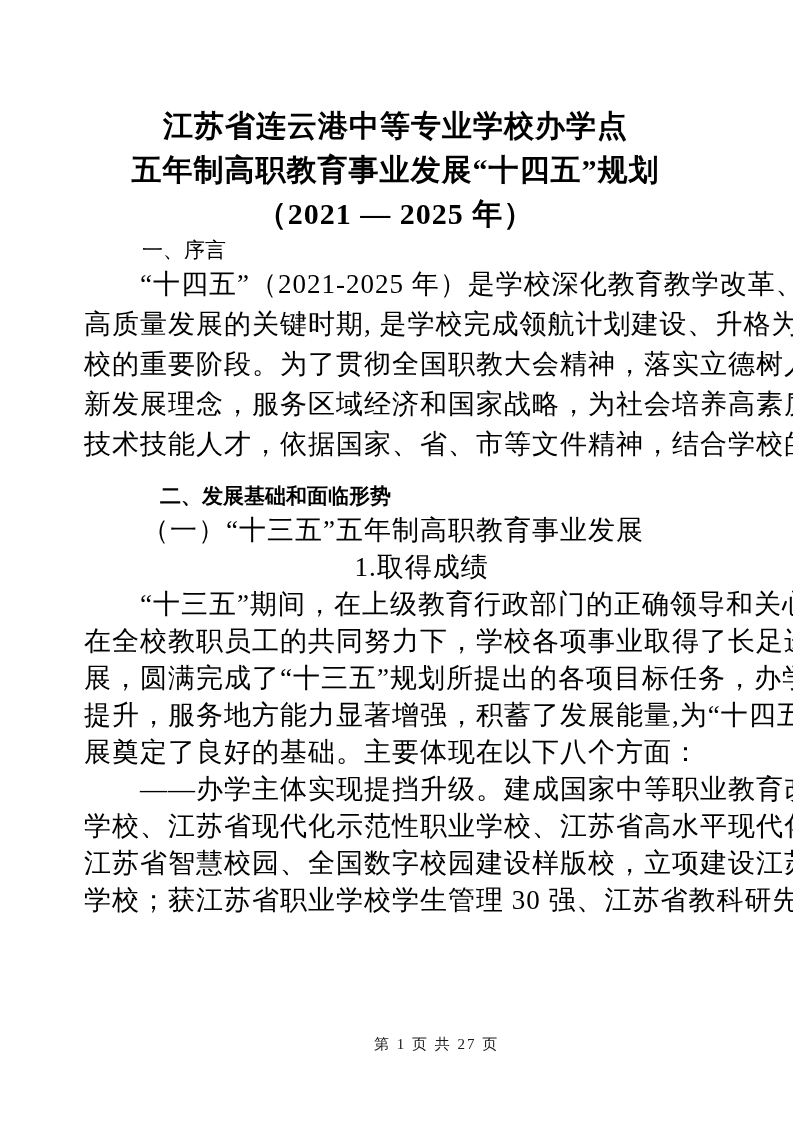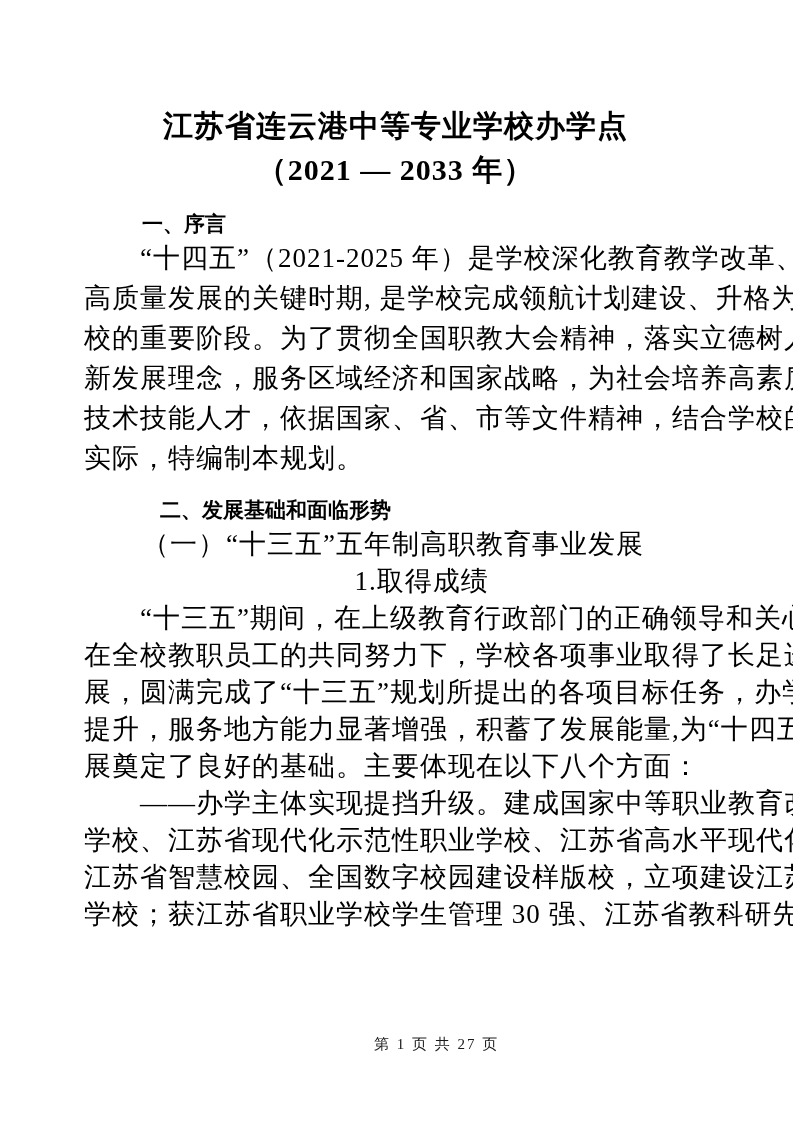--- a/index.html
+++ b/index.html
@@ -29,24 +29,24 @@
     text-align: center;
     font-weight: 700;
     font-size: 30px;
     line-height: 44px;
     letter-spacing: 1px;
     font-family: "Liberation Serif", "DejaVu Serif", serif;
   }
   .doc-title .line { white-space: nowrap; }
   
   .heading-1 {
-    margin-top: 18px;
+    margin-top: 0;
     padding-left: 58px;
     font-family: "Liberation Sans", "DejaVu Sans", sans-serif;
-    font-weight: 700;
+    font-weight: 400;
     font-size: 21px;
     line-height: 28px;
     white-space: nowrap;
   }
   .heading-2 {
     margin-top: 16px;
     padding-left: 76px;
     font-family: "Liberation Sans", "DejaVu Sans", sans-serif;
     font-weight: 700;
     font-size: 21px;
@@ -86,32 +86,32 @@
     margin-left: 40px;
   }
 </style>
 </head>
 <body>
 
 <div class="page">
 
   <div class="doc-title">
       <div class="line">江苏省连云港中等专业学校办学点</div>
-      <div class="line">（2021 — 2033 年）</div>
+      <div class="line">五年制高职教育事业发展“十四五”规划</div>
+      <div class="line">（2021 — 2025 年）</div>
     </div>
 
   <div class="heading-1">一、序言</div>
 
   <div class="para">
       <div class="line">“十四五”（2021-2025 年）是学校深化教育教学改革、提质培优</div>
       <div class="line">高质量发展的关键时期, 是学校完成领航计划建设、升格为五年制高职院</div>
       <div class="line">校的重要阶段。为了贯彻全国职教大会精神，落实立德树人任务，遵循</div>
       <div class="line">新发展理念，服务区域经济和国家战略，为社会培养高素质劳动者和高</div>
       <div class="line">技术技能人才，依据国家、省、市等文件精神，结合学校的形势和任务</div>
-      <div class="line">实际，特编制本规划。</div>
     </div>
 
   <div class="heading-2">二、发展基础和面临形势</div>
 
   <div class="sub-line indent-58">（一）“十三五”五年制高职教育事业发展</div>
 
   <div class="sub-line indent-52">1.取得成绩</div>
 
   <div class="para para-tight">
       <div class="line">“十三五”期间，在上级教育行政部门的正确领导和关心支持下，</div>

